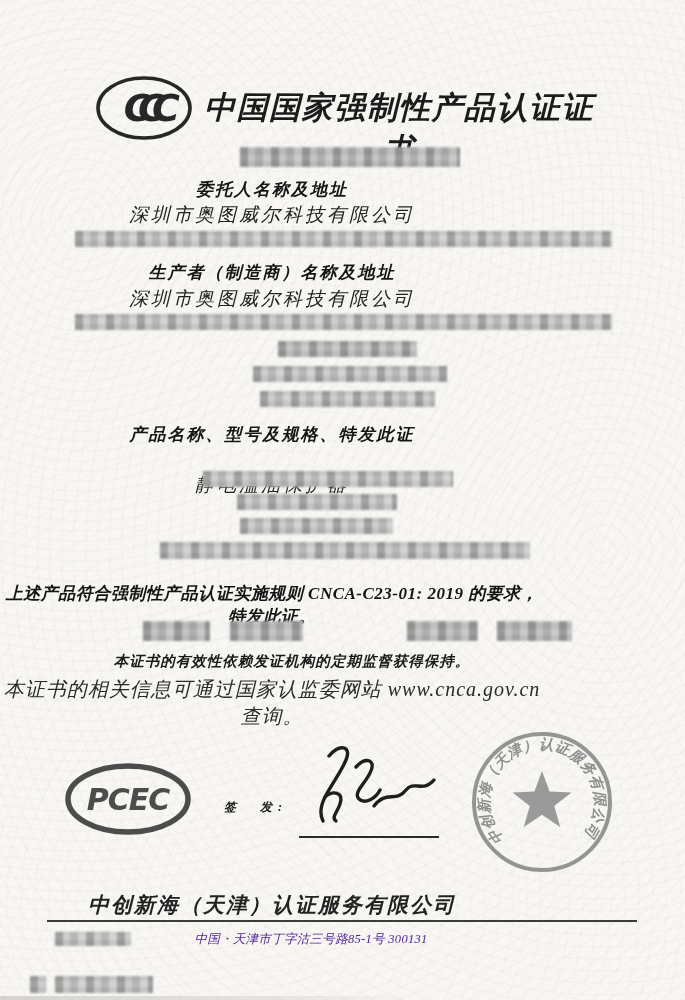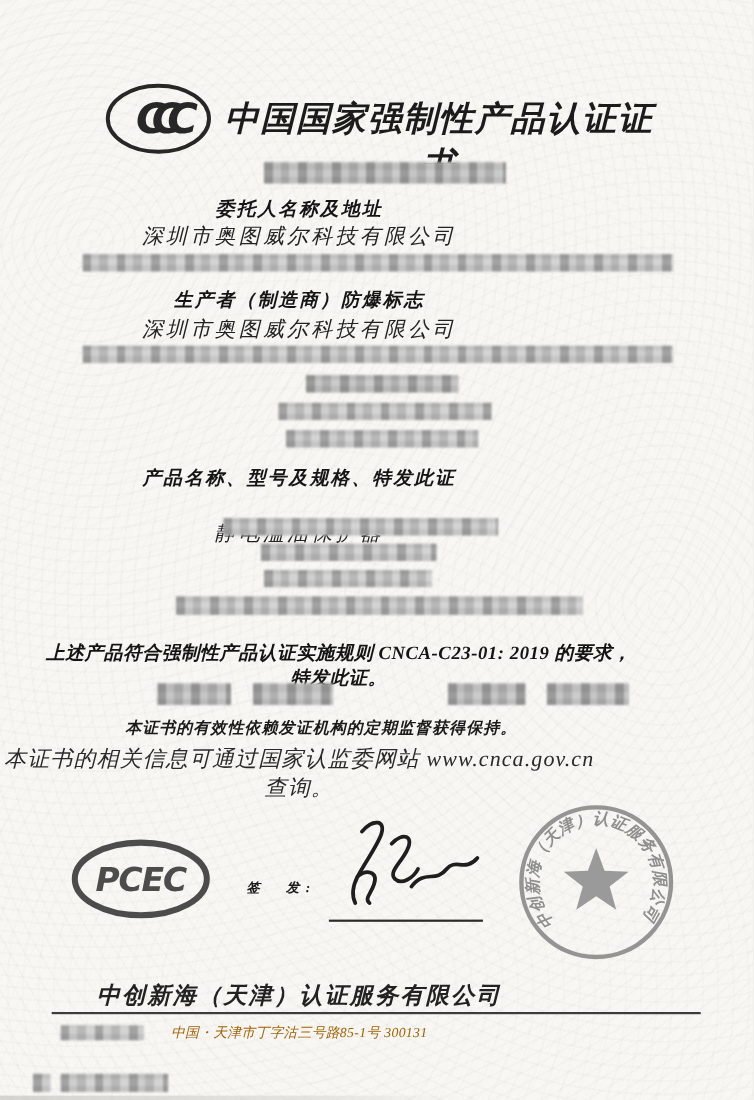--- a/index.html
+++ b/index.html
@@ -21,33 +21,33 @@
       repeating-radial-gradient(circle at 88% 55%, rgba(0,0,0,.014) 0 2px, transparent 2px 12px),
       repeating-radial-gradient(circle at 40% 90%, rgba(0,0,0,.012) 0 2px, transparent 2px 14px),
       repeating-linear-gradient(115deg, rgba(0,0,0,.010) 0 1px, transparent 1px 8px);
   }
   .abs{position:absolute;}
   .center{left:0;width:544px;text-align:center;}
   .heading{
     font-weight:bold;font-size:17px;letter-spacing:2px;color:#151515;
   }
   .bigname{font-size:19px;letter-spacing:3px;color:#222;}
-  .statement{font-weight:bold;font-size:17px;letter-spacing:.5px;color:#141414;padding-left:36px;}
+  .statement{font-weight:bold;font-size:17px;letter-spacing:.5px;color:#141414;}
   .note-bold{font-weight:bold;font-size:14.5px;letter-spacing:1px;color:#1a1a1a;}
   .note{font-size:20px;letter-spacing:1px;color:#2a2a2a;}
   .title{
     font-family:"Liberation Sans","DejaVu Sans",sans-serif;
     font-weight:bold;font-size:31px;letter-spacing:1.5px;color:#1b1b1b;margin:0;
   }
   .issuer-name{
     font-family:"Liberation Sans","DejaVu Sans",sans-serif;
     font-weight:bold;font-size:21px;letter-spacing:2px;color:#222;
   }
   .sign-label{font-weight:bold;font-size:12px;letter-spacing:6px;color:#1a1a1a;}
-  .footer-text{font-size:12.5px;color:#a16207;letter-spacing:.3px;}
+  .footer-text{font-size:12.5px;color:#4c1d95;letter-spacing:.3px;padding-left:39px;}
   .divider{background:#3c3c3c;height:2px;}
   .sign-line{background:#2b2b2b;height:2px;}
   
   .redact{
     position:absolute;border-radius:1px;background-color:#cdcdcd;
     background-image:
       repeating-linear-gradient(90deg, rgba(90,90,90,.38) 0 8px, rgba(205,205,205,.30) 8px 15px, rgba(140,140,140,.34) 15px 23px, rgba(228,228,228,.26) 23px 31px),
       repeating-linear-gradient(0deg, rgba(150,150,150,.30) 0 6px, rgba(215,215,215,.22) 6px 12px);
     filter:blur(1.2px);
   }
@@ -69,21 +69,21 @@
   </svg>
 
   <h1 class="abs title" style="left:198px;top:87px;width:402px;text-align:center;">中国国家强制性产品认证证书</h1>
 
   <div class="redact dark" style="left:240px;top:147px;width:220px;height:20px;"></div>
 
   <div class="abs center heading" style="top:178px;">委托人名称及地址</div>
   <div class="abs center bigname" style="top:202px;">深圳市奥图威尔科技有限公司</div>
   <div class="redact" style="left:75px;top:231px;width:537px;height:16px;"></div>
 
-  <div class="abs center heading" style="top:261px;">生产者（制造商）防爆标志</div>
+  <div class="abs center heading" style="top:261px;">生产者（制造商）名称及地址</div>
   <div class="abs center bigname" style="top:286px;">深圳市奥图威尔科技有限公司</div>
   <div class="redact" style="left:75px;top:314px;width:537px;height:16px;"></div>
 
   <div class="redact dark" style="left:278px;top:341px;width:139px;height:16px;"></div>
   <div class="redact" style="left:253px;top:366px;width:194px;height:16px;"></div>
   <div class="redact" style="left:260px;top:391px;width:175px;height:16px;"></div>
 
   <div class="abs center heading" style="top:423px;">产品名称、型号及规格、特发此证</div>
   <div class="abs center bigname" style="top:448px;margin-top:24px;">静电溢油保护器</div>
   <div class="redact" style="left:203px;top:471px;width:250px;height:16px;"></div>

